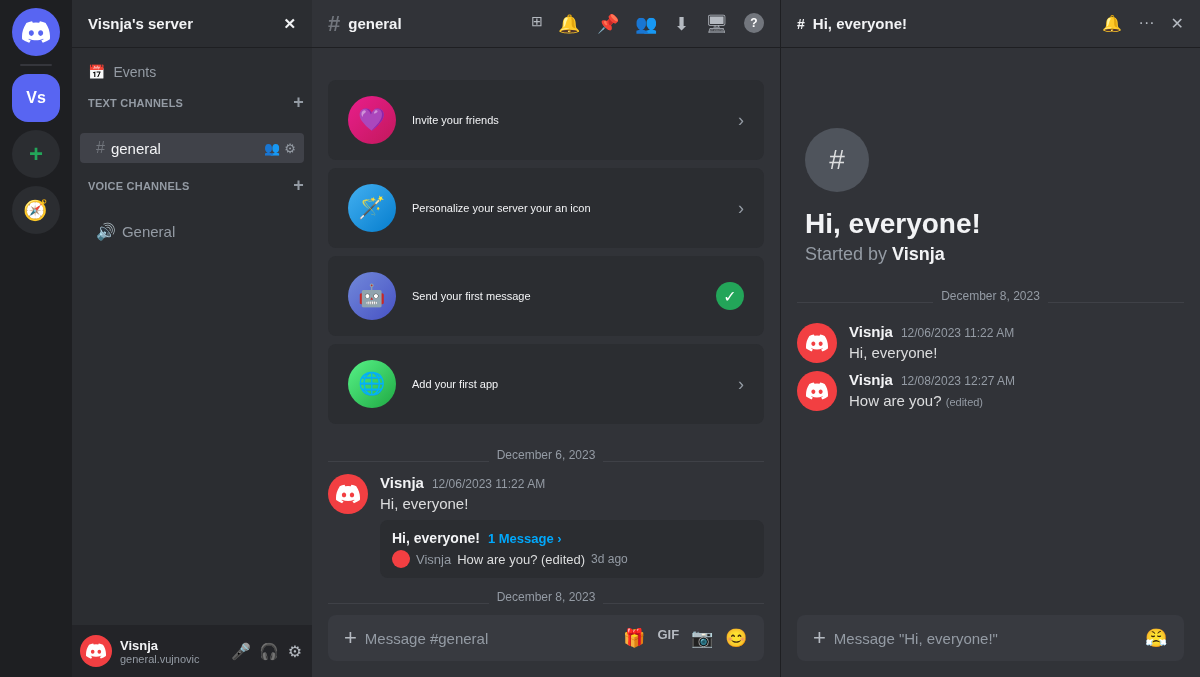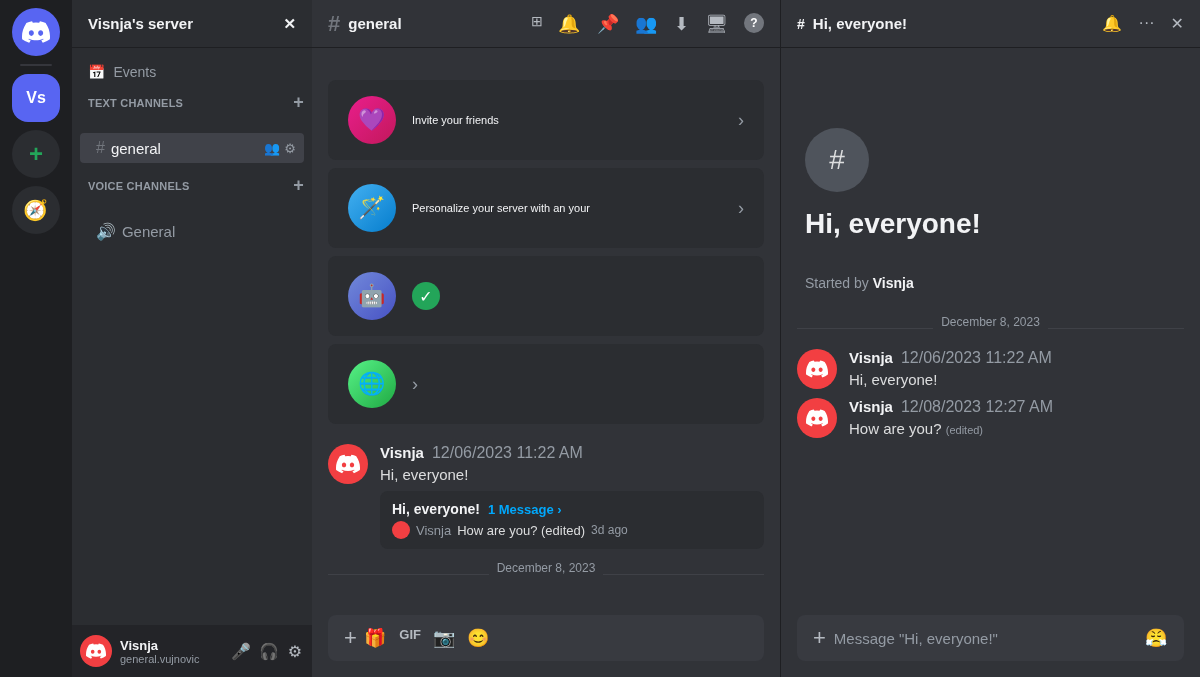--- a/index.html
+++ b/index.html
@@ -311,21 +311,21 @@
       align-items: baseline;
       gap: 8px;
       margin-bottom: 2px;
     }
     .message-author {
       font-weight: 600;
       font-size: 15px;
       color: #f2f3f5;
     }
     .message-timestamp {
-      font-size: 16px;
+      font-size: 12px;
       color: #949ba4;
     }
     .message-text {
       font-size: 15px;
       color: #dcddde;
       line-height: 1.4;
     }
     .thread-preview {
       background: #2b2d31;
       border-radius: 8px;
@@ -624,39 +624,44 @@
           <span style="font-size:22px;">💜</span>
         </div>
         <span class="onboarding-card-text">Invite your friends</span>
         <span class="onboarding-card-arrow">›</span>
       </div>
 
       <div class="onboarding-card">
         <div class="onboarding-card-icon" style="background: linear-gradient(135deg, #43b0f1, #057dcd);">
           <span style="font-size:22px;">🪄</span>
         </div>
-        <span class="onboarding-card-text">Personalize your server with an your</span>
+        <span class="onboarding-card-text">Personalize your server your an icon</span>
         <span class="onboarding-card-arrow">›</span>
       </div>
 
       <div class="onboarding-card">
         <div class="onboarding-card-icon" style="background: linear-gradient(135deg, #7289da, #4752c4);">
           <span style="font-size:22px;">🤖</span>
         </div>
+        <span class="onboarding-card-text">Send your first message</span>
         <div class="onboarding-card-check">✓</div>
       </div>
 
       <div class="onboarding-card">
         <div class="onboarding-card-icon" style="background: linear-gradient(135deg, #57f287, #1fa943);">
           <span style="font-size:22px;">🌐</span>
         </div>
+        <span class="onboarding-card-text">Add your first app</span>
         <span class="onboarding-card-arrow">›</span>
       </div>
     </div>
 
+    <div class="date-separator">
+      <span>December 6, 2023</span>
+    </div>
 
     <div class="message-group">
       <div class="avatar-discord">
         <svg width="24" height="24" viewBox="0 0 24 24" fill="white">
           <path d="M20.317 4.37a19.791 19.791 0 0 0-4.885-1.515.074.074 0 0 0-.079.037c-.21.375-.444.864-.608 1.25a18.27 18.27 0 0 0-5.487 0 12.64 12.64 0 0 0-.617-1.25.077.077 0 0 0-.079-.037A19.736 19.736 0 0 0 3.677 4.37a.07.07 0 0 0-.032.027C.533 9.046-.32 13.58.099 18.057.1 18.08.112 18.103.135 18.12a19.9 19.9 0 0 0 5.993 3.03.078.078 0 0 0 .084-.028c.462-.63.874-1.295 1.226-1.994a.076.076 0 0 0-.041-.106 13.107 13.107 0 0 1-1.872-.892.077.077 0 0 1-.008-.128 10.2 10.2 0 0 0 .372-.292.074.074 0 0 1 .077-.01c3.928 1.793 8.18 1.793 12.062 0a.074.074 0 0 1 .078.01c.12.098.246.198.373.292a.077.077 0 0 1-.006.127 12.299 12.299 0 0 1-1.873.892.077.077 0 0 0-.041.107c.36.698.772 1.362 1.225 1.993a.076.076 0 0 0 .084.028 19.839 19.839 0 0 0 6.002-3.03.077.077 0 0 0 .032-.054c.5-5.177-.838-9.674-3.549-13.66a.061.061 0 0 0-.031-.03zM8.02 15.33c-1.183 0-2.157-1.085-2.157-2.419 0-1.333.956-2.419 2.157-2.419 1.21 0 2.176 1.096 2.157 2.42 0 1.333-.956 2.418-2.157 2.418zm7.975 0c-1.183 0-2.157-1.085-2.157-2.419 0-1.333.955-2.419 2.157-2.419 1.21 0 2.176 1.096 2.157 2.42 0 1.333-.946 2.418-2.157 2.418z"></path>
         </svg>
       </div>
       <div class="message-content">
         <div class="message-header">
           <span class="message-author">Visnja</span>
@@ -687,20 +692,23 @@
 
     <div class="system-message">
       
       
     </div>
   </div>
 
   <div class="message-input-area">
     <div class="message-input">
       <span class="message-input-plus">+</span>
+      <div class="message-input-field">
+        <span>Message #general</span>
+      </div>
       <div class="message-input-actions">
         <span>🎁</span>
         <span style="font-size:13px;font-weight:700;color:#b5bac1;">GIF</span>
         <span>📷</span>
         <span>😊</span>
       </div>
     </div>
   </div>
 </div>
 
@@ -714,21 +722,21 @@
       <span>···</span>
       <span>✕</span>
     </div>
   </div>
 
   <div class="thread-intro">
     <div class="thread-intro-icon">
       <span style="font-size:28px;color:#dcddde;">#</span>
     </div>
     <div class="thread-intro-title">Hi, everyone!</div>
-    <div style="font-size:14px;color:#949ba4;margin-top:31px;">
+    <div style="font-size:18px;color:#949ba4;">
       <span>Started by</span>
       <strong style="color:#f2f3f5;">Visnja</strong>
     </div>
   </div>
 
   <div class="date-separator">
     <span>December 8, 2023</span>
   </div>
 
   <div class="thread-messages">

